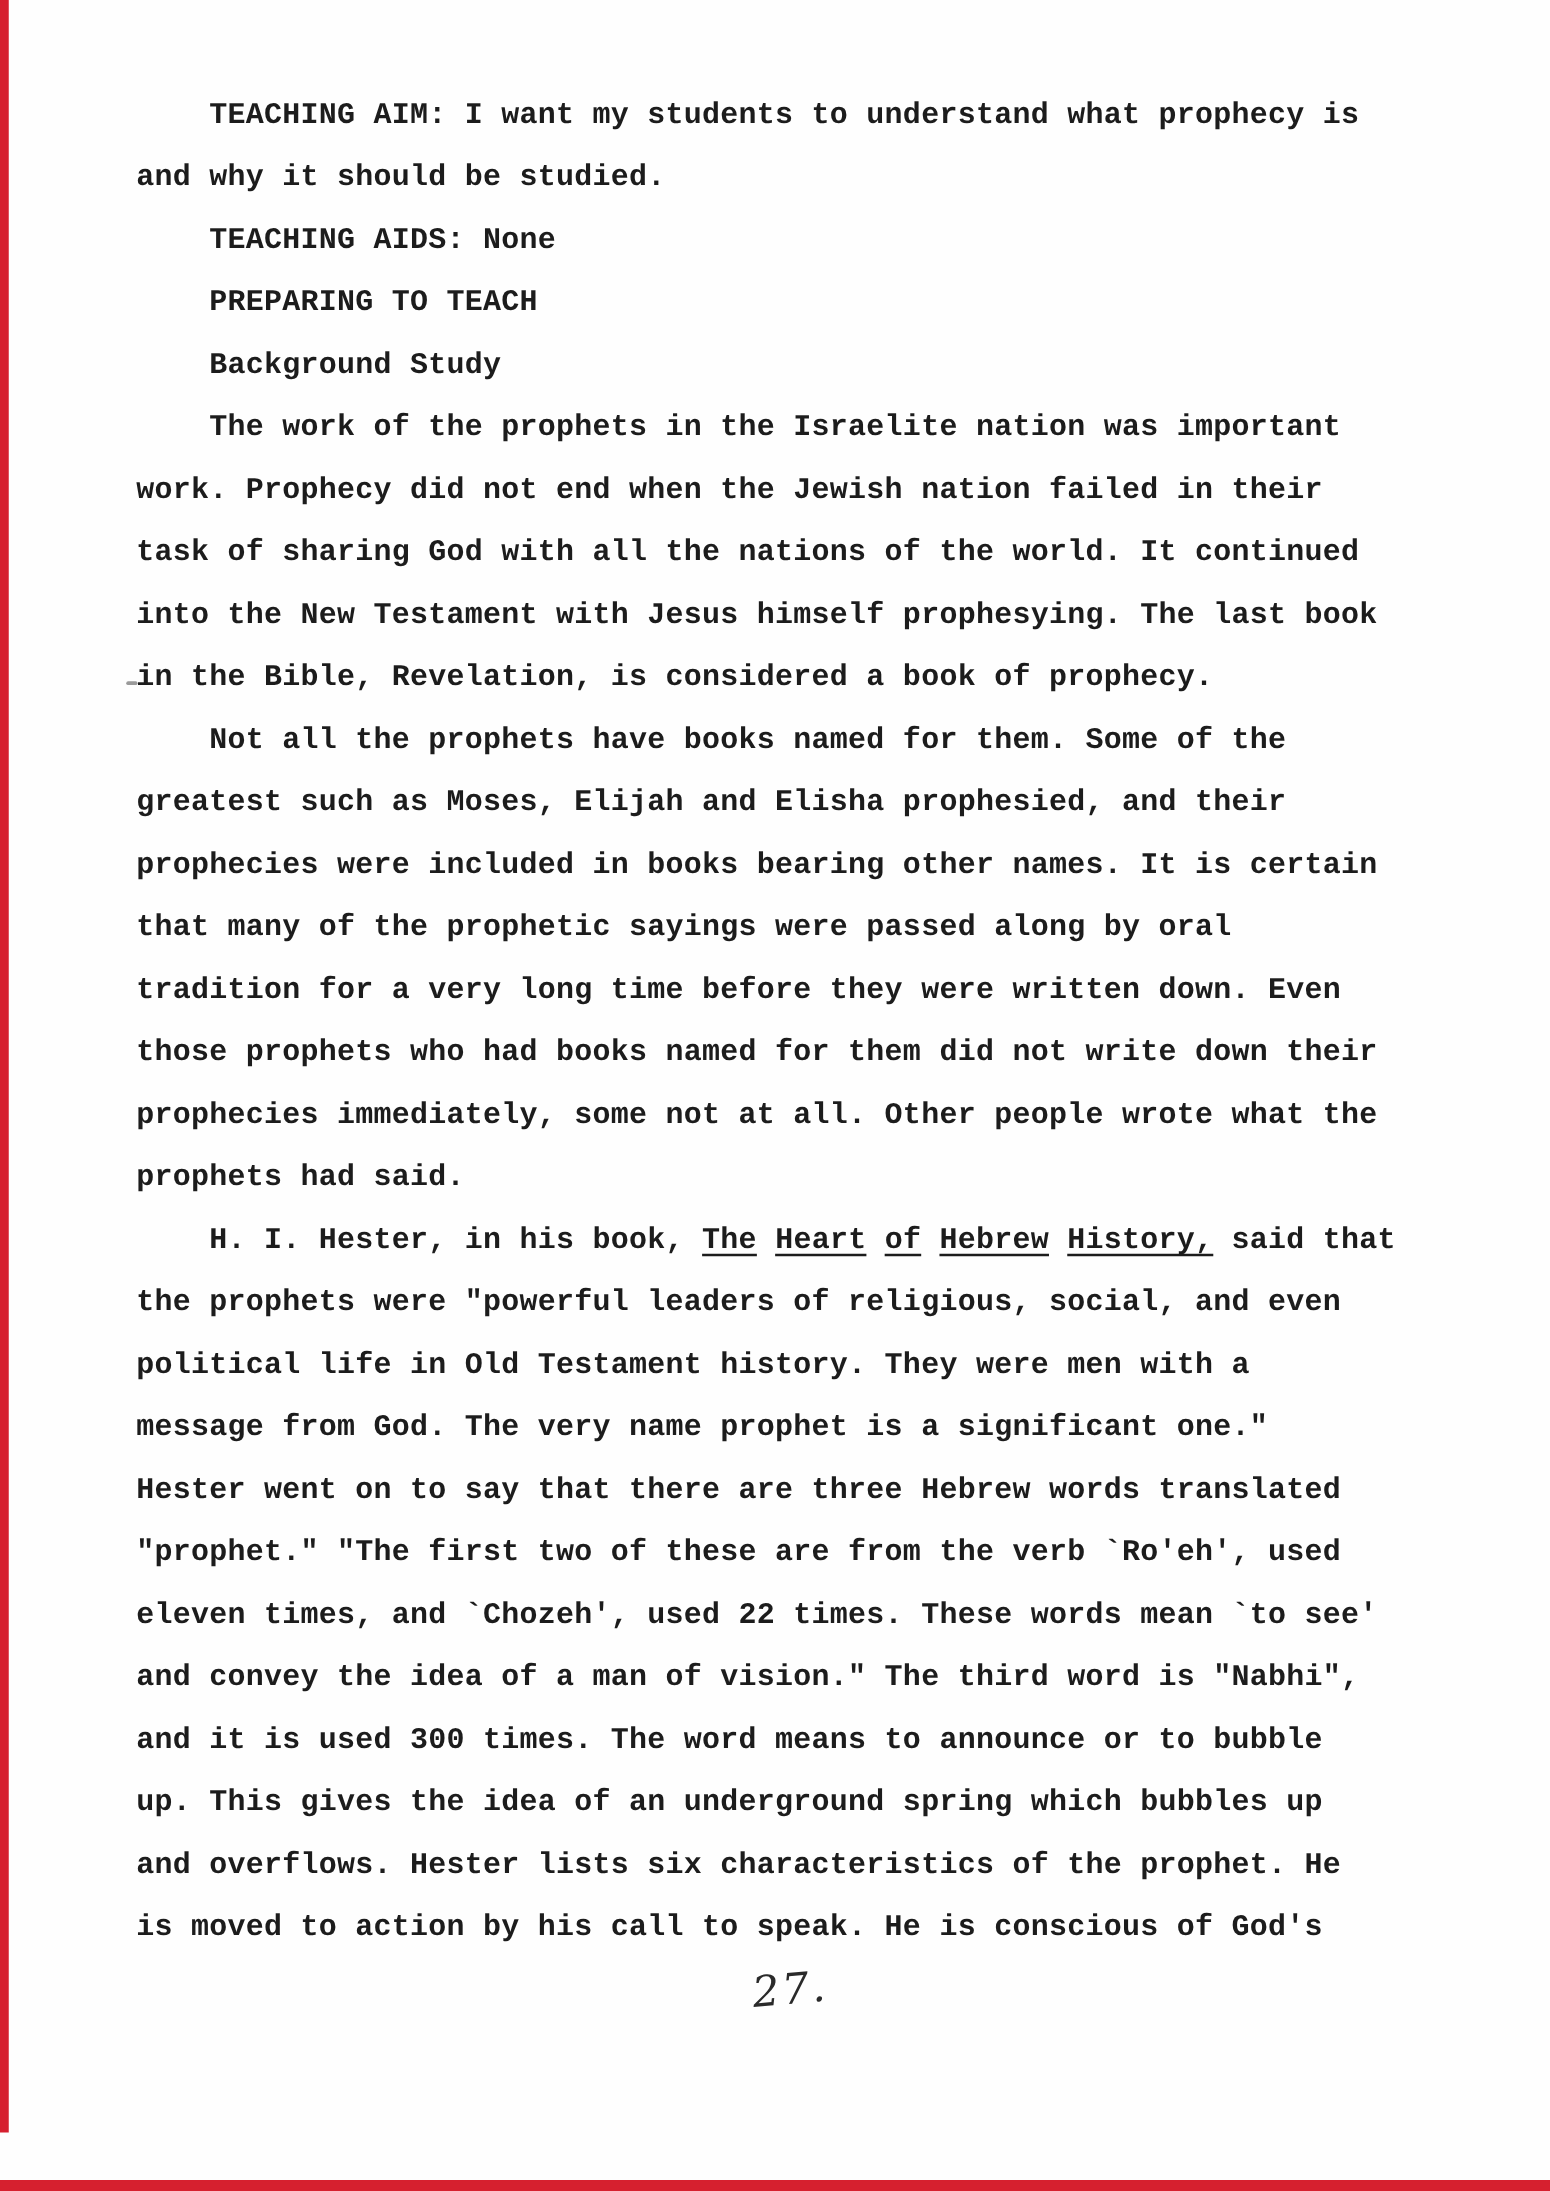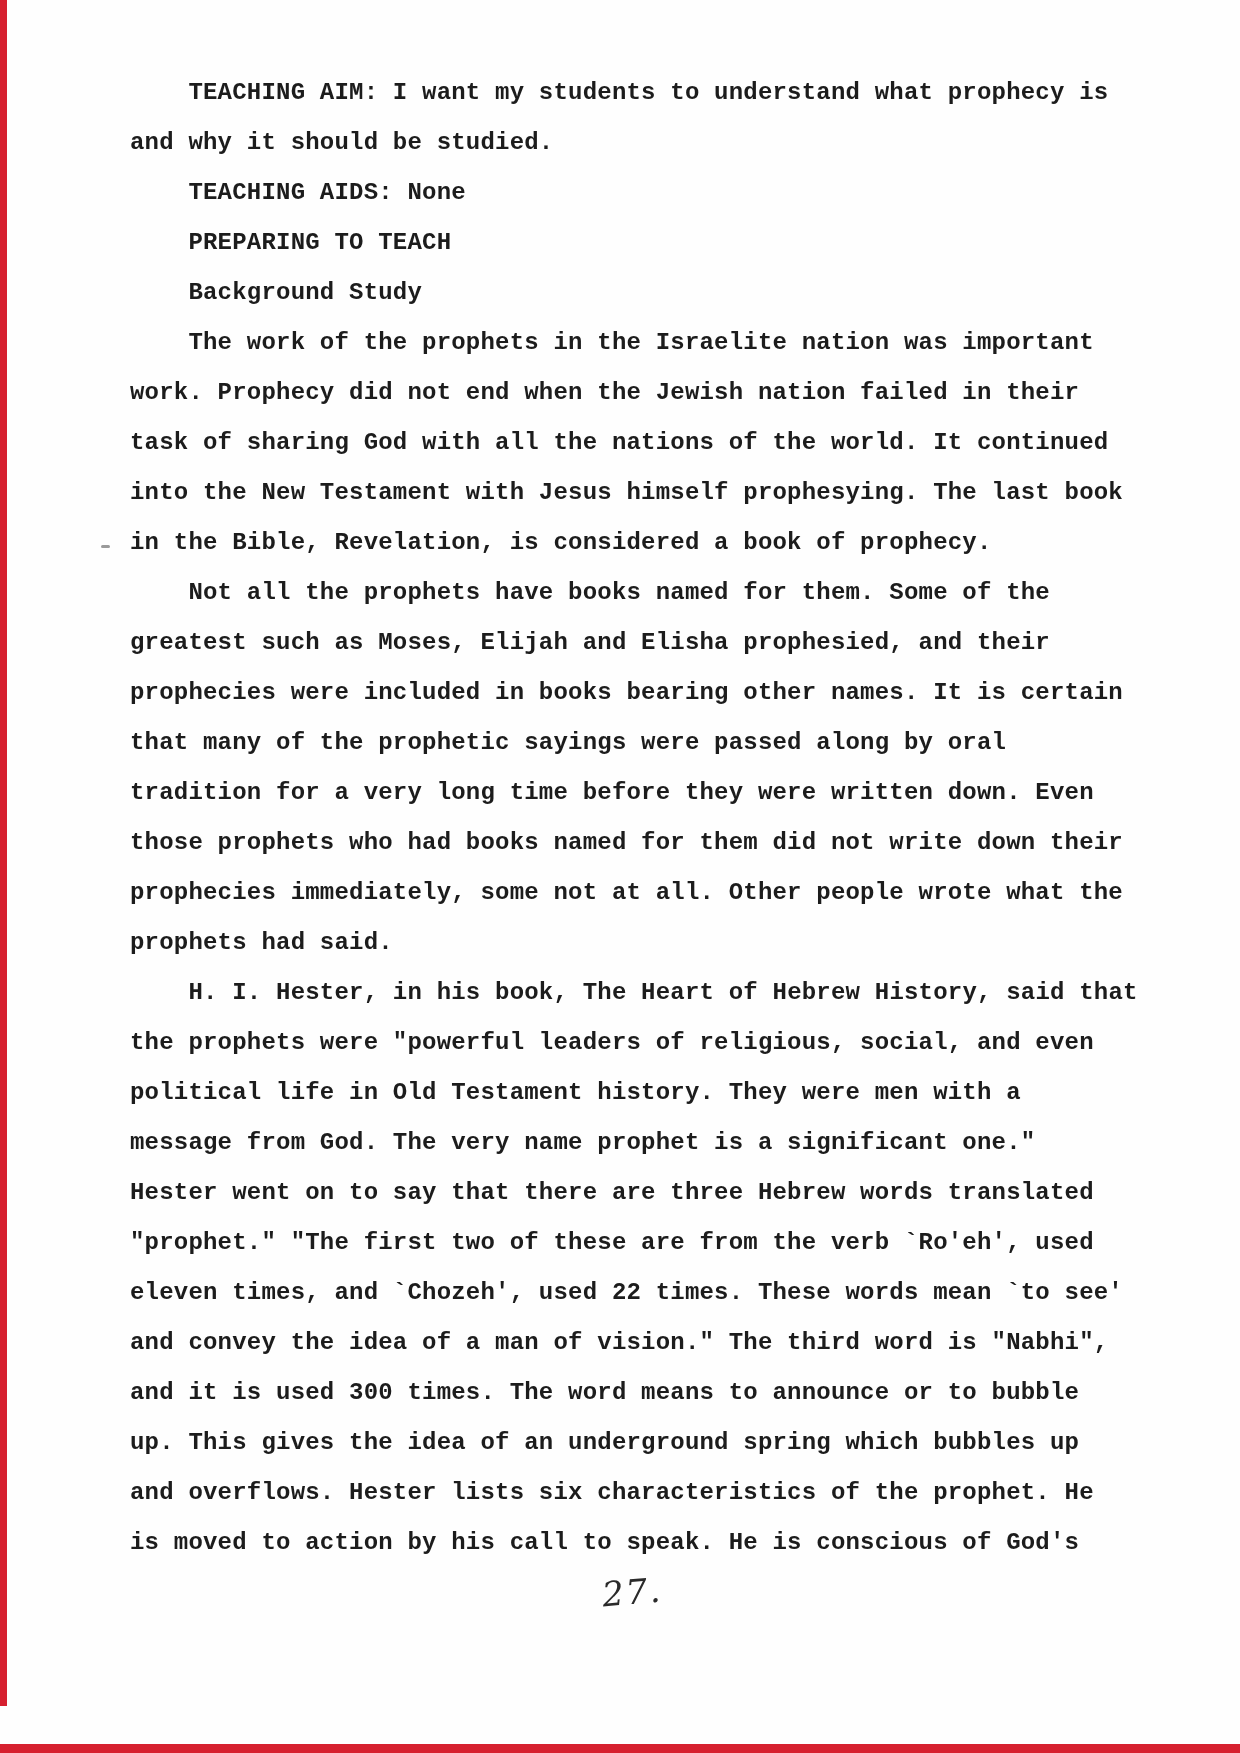--- a/index.html
+++ b/index.html
@@ -27,35 +27,36 @@
   }
   .scan-edge-bottom {
     position: absolute;
     left: 0;
     bottom: 0;
     width: 1240px;
     height: 9px;
   }
   .text-body {
     position: absolute;
-    left: 130px;
+    left: 109px;
     top: 68px;
     width: 1000px;
     font-family: "Liberation Mono", "DejaVu Sans Mono", monospace;
     font-size: 24px;
     font-weight: 600;
     line-height: 50px;
     color: #1c1c1c;
     white-space: pre;
     letter-spacing: 0.2px;
   }
   .line {
     height: 50px;
   }
   .line .u {
+    text-decoration: underline;
     text-decoration-thickness: 2px;
     text-underline-offset: 5px;
   }
   .stray-mark {
     position: absolute;
     left: 101px;
     top: 545px;
     width: 9px;
     height: 3px;
     background: #9a9a9a;

